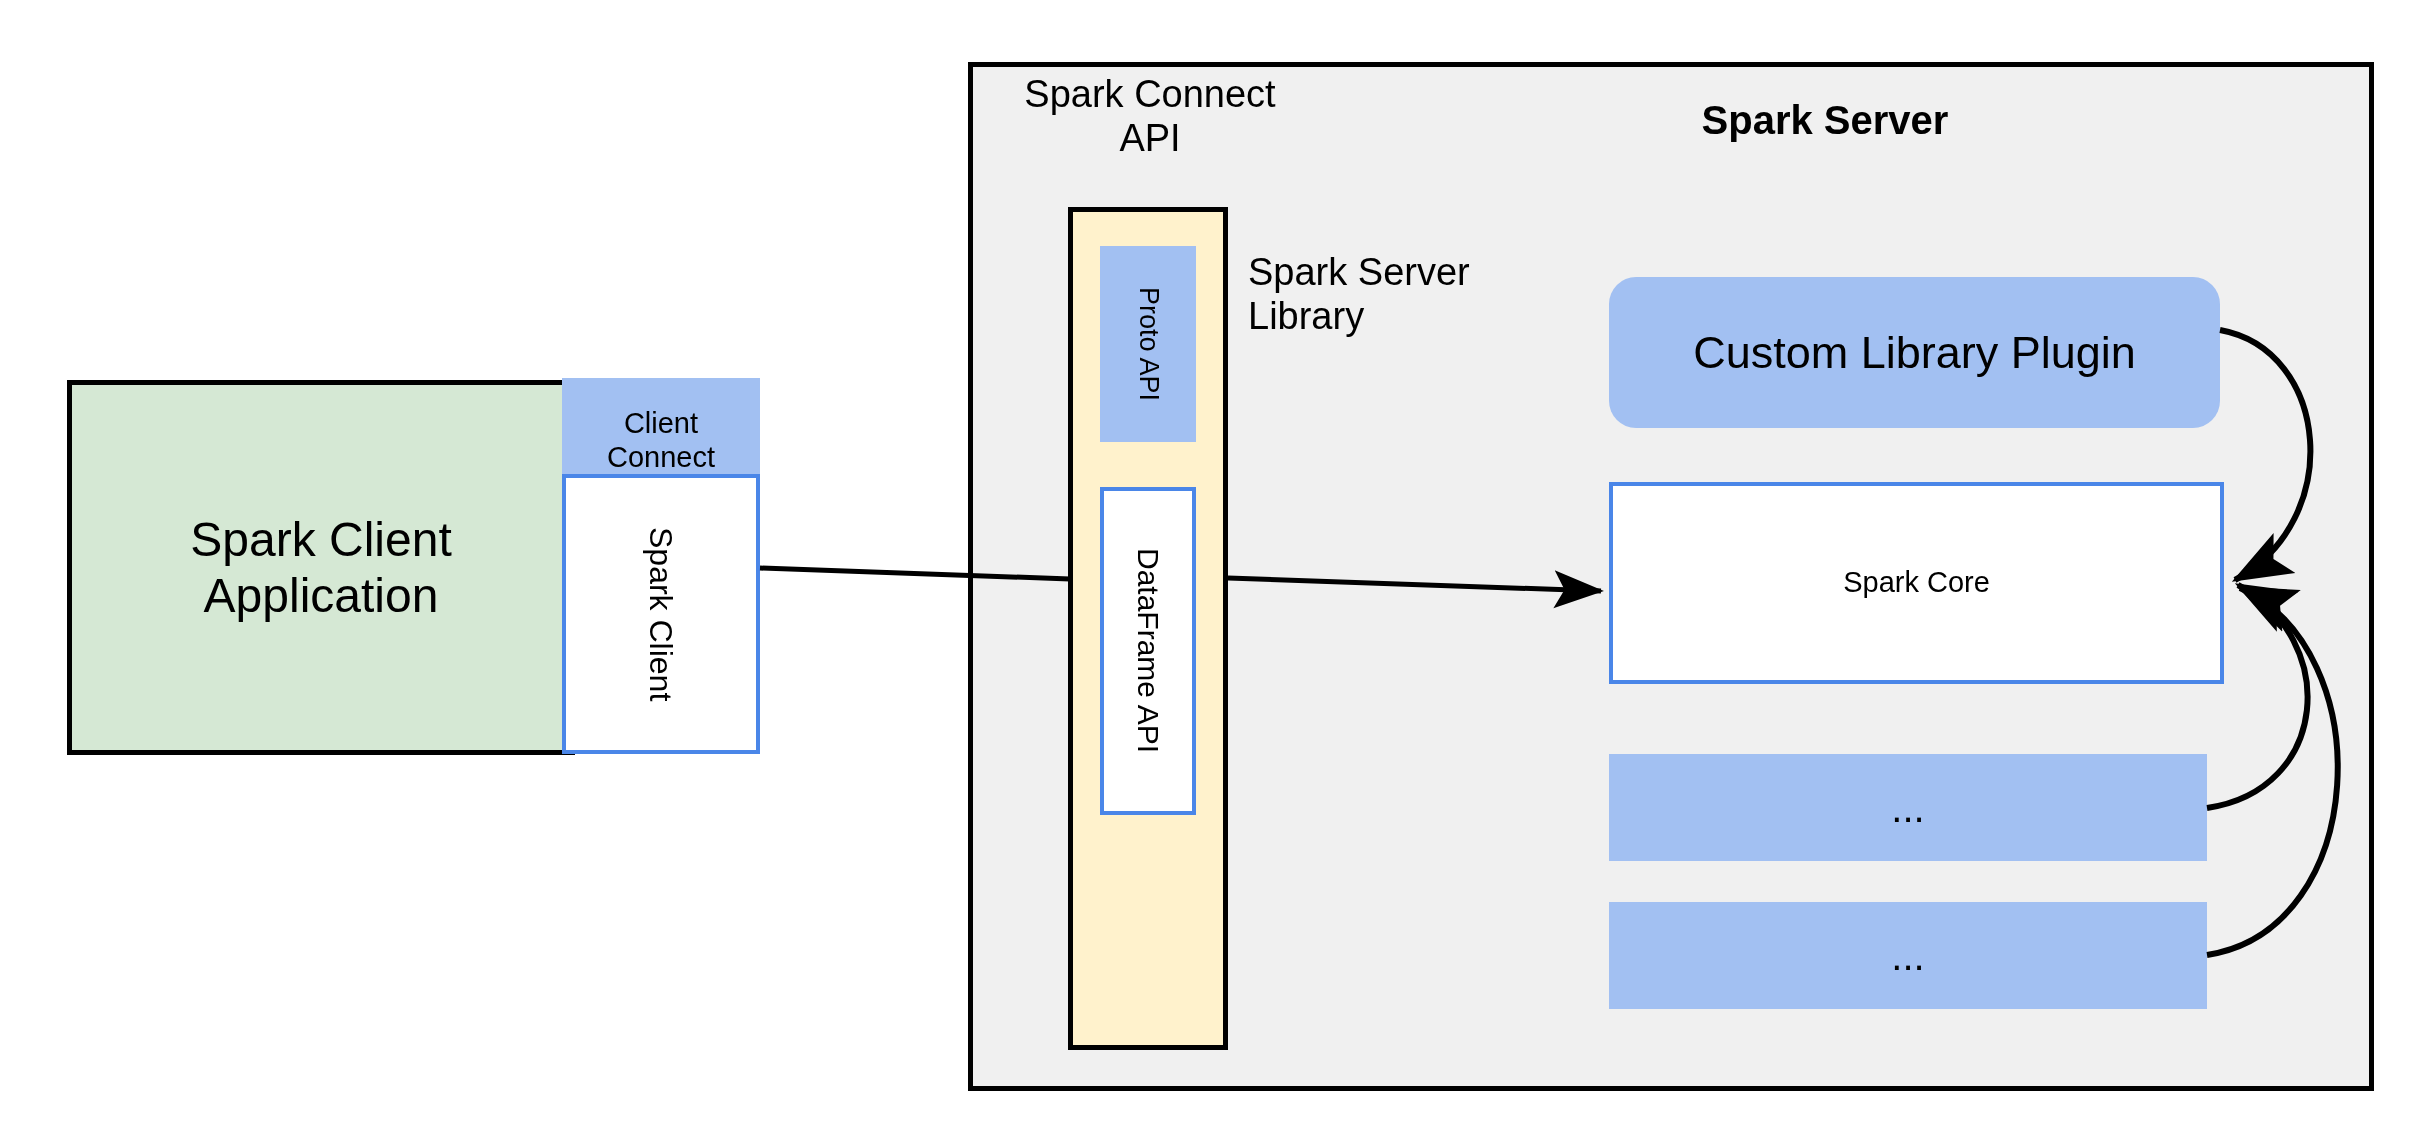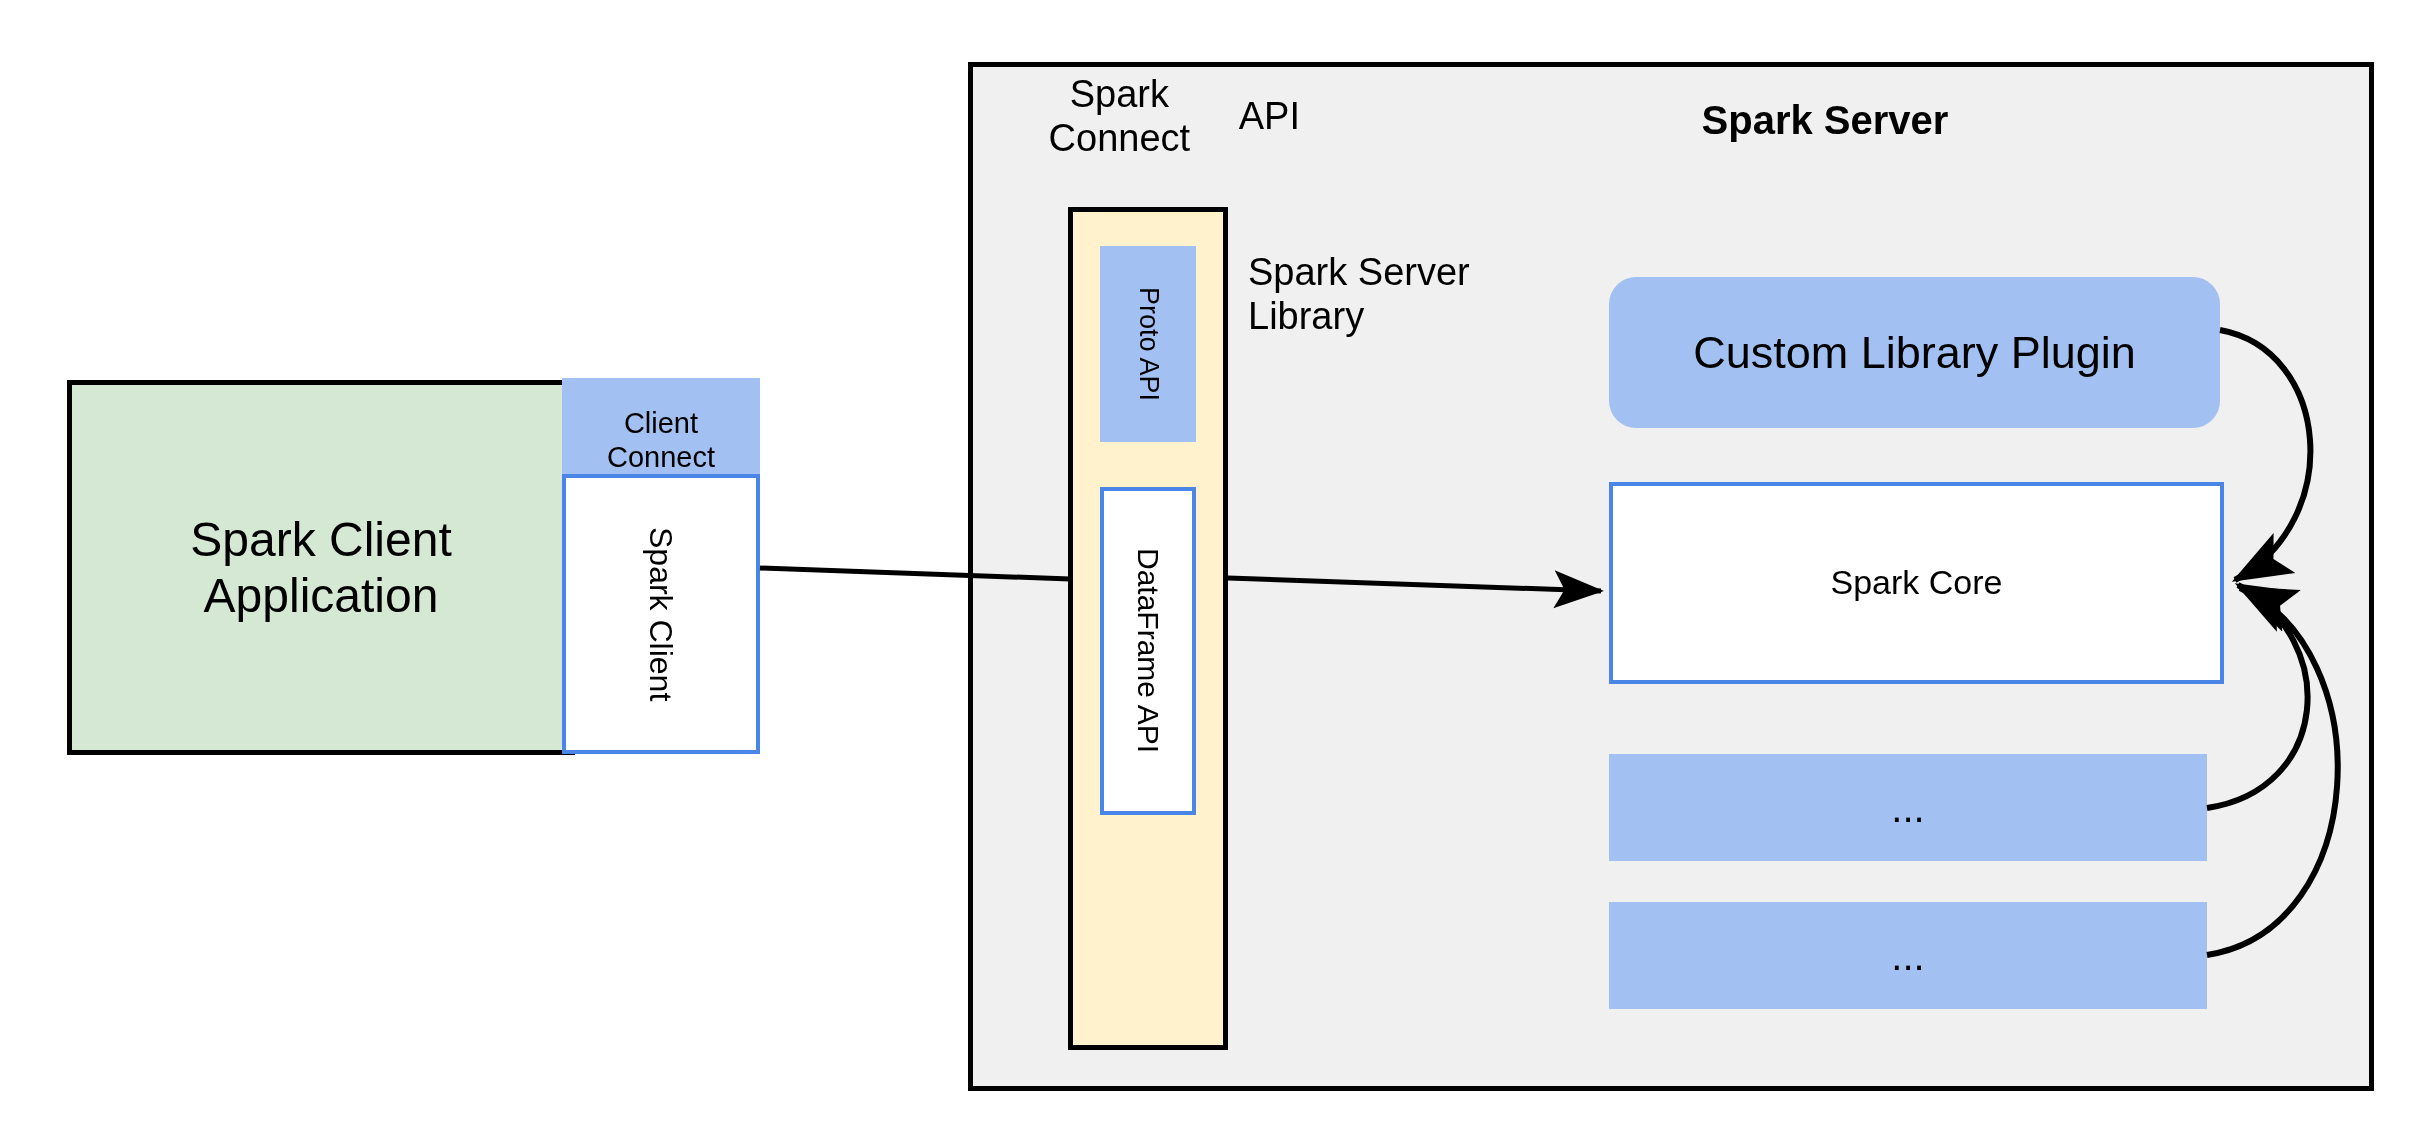--- a/index.html
+++ b/index.html
@@ -76,20 +76,21 @@
     border: 5px solid #000000;
   }
 
   
   #connect-api-label {
     left: 1000px;
     top: 62px;
     width: 300px;
     height: 110px;
     font-size: 38px;
+    flex-direction: column;
   }
 
   
   #server-title {
     left: 1610px;
     top: 92px;
     width: 430px;
     height: 56px;
     font-size: 40px;
     font-weight: bold;
@@ -149,21 +150,21 @@
     font-size: 45px;
     border-radius: 27px;
   }
   #spark-core {
     left: 1609px;
     top: 482px;
     width: 615px;
     height: 202px;
     background: #ffffff;
     border: 4px solid #4A86E8;
-    font-size: 34px;
+    font-size: 29px;
   }
   #dots-one {
     left: 1609px;
     top: 754px;
     width: 598px;
     height: 107px;
     background: #A2C0F2;
     font-size: 40px;
   }
   #dots-two {

